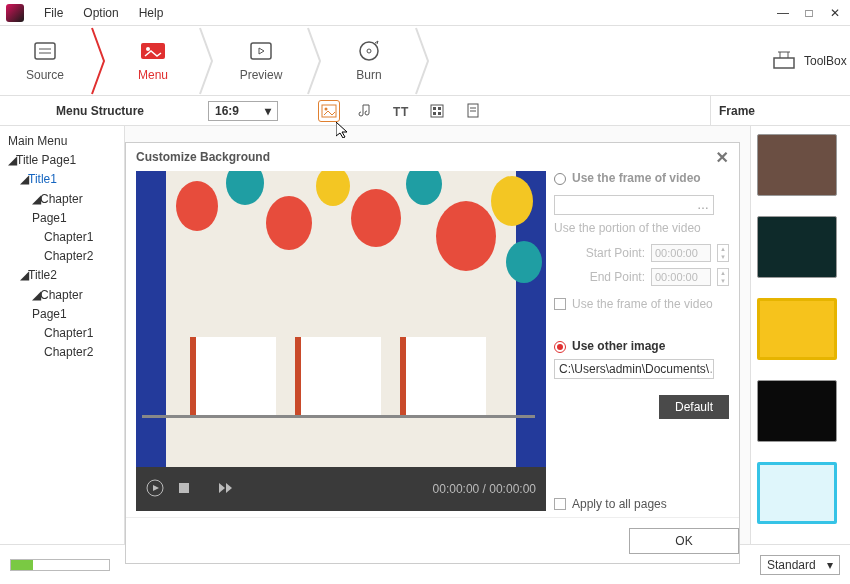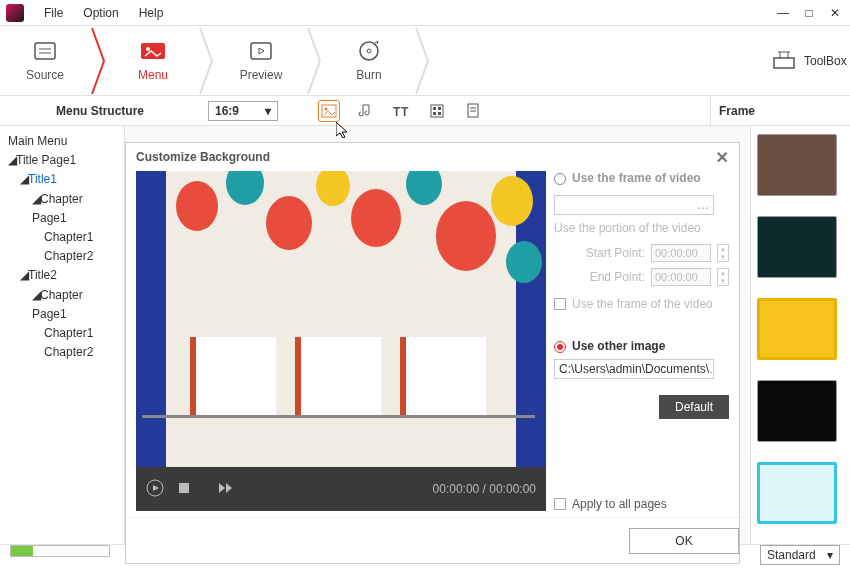--- a/index.html
+++ b/index.html
@@ -28,21 +28,21 @@
 .midrow { display: flex; height: 418px; }
 .tree { width: 125px; border-right: 1px solid #e0e0e0; padding: 6px 4px; line-height: 1.6; font-size: 11px; }
 .tree ul { list-style: none; padding-left: 12px; }
 .tree .tw { display: inline-block; width: 8px; color: #333; }
 .tree .sel { color: #1565c0; }
 
 .canvas { flex: 1; position: relative; background: #fafafa; }
 .framepane { width: 100px; border-left: 1px solid #e0e0e0; padding: 8px 6px; display: flex; flex-direction: column; gap: 20px; overflow: hidden; }
 .swatch { width: 80px; height: 62px; border: 1px solid #ccc; border-radius: 2px; }
 
-.botbar { height: 40px; border-top: 1px solid #e0e0e0; display: flex; align-items: flex-start; padding: 0 10px; }
+.botbar { height: 40px; border-top: 1px solid #e0e0e0; display: flex; align-items: center; padding: 0 10px; }
 .prog { width: 100px; height: 12px; border: 1px solid #bbb; position: relative; }
 .prog .fill { position: absolute; left:0; top:0; bottom:0; width: 22%; background: #7ac943; }
 .stdsel { margin-left: auto; width: 80px; height: 20px; border: 1px solid #aaa; display: flex; align-items: center; justify-content: space-between; padding: 0 6px; }
 
 .dialog { position: absolute; left: 0; top: 16px; width: 615px; height: 422px; background: #fff; border: 1px solid #ccc; display: flex; flex-direction: column; z-index: 20; }
 .dlg-head { height: 28px; display: flex; align-items: center; padding: 0 10px; font-weight: bold; color: #555; }
 .dlg-close { margin-left: auto; font-size: 16px; color: #777; }
 .dlg-body { flex: 1; display: flex; padding: 0 10px 6px 10px; gap: 8px; }
 .preview { width: 410px; display: flex; flex-direction: column; }
 .preview-img { flex: 1; background: #4a4a4a; position: relative; overflow: hidden; }

